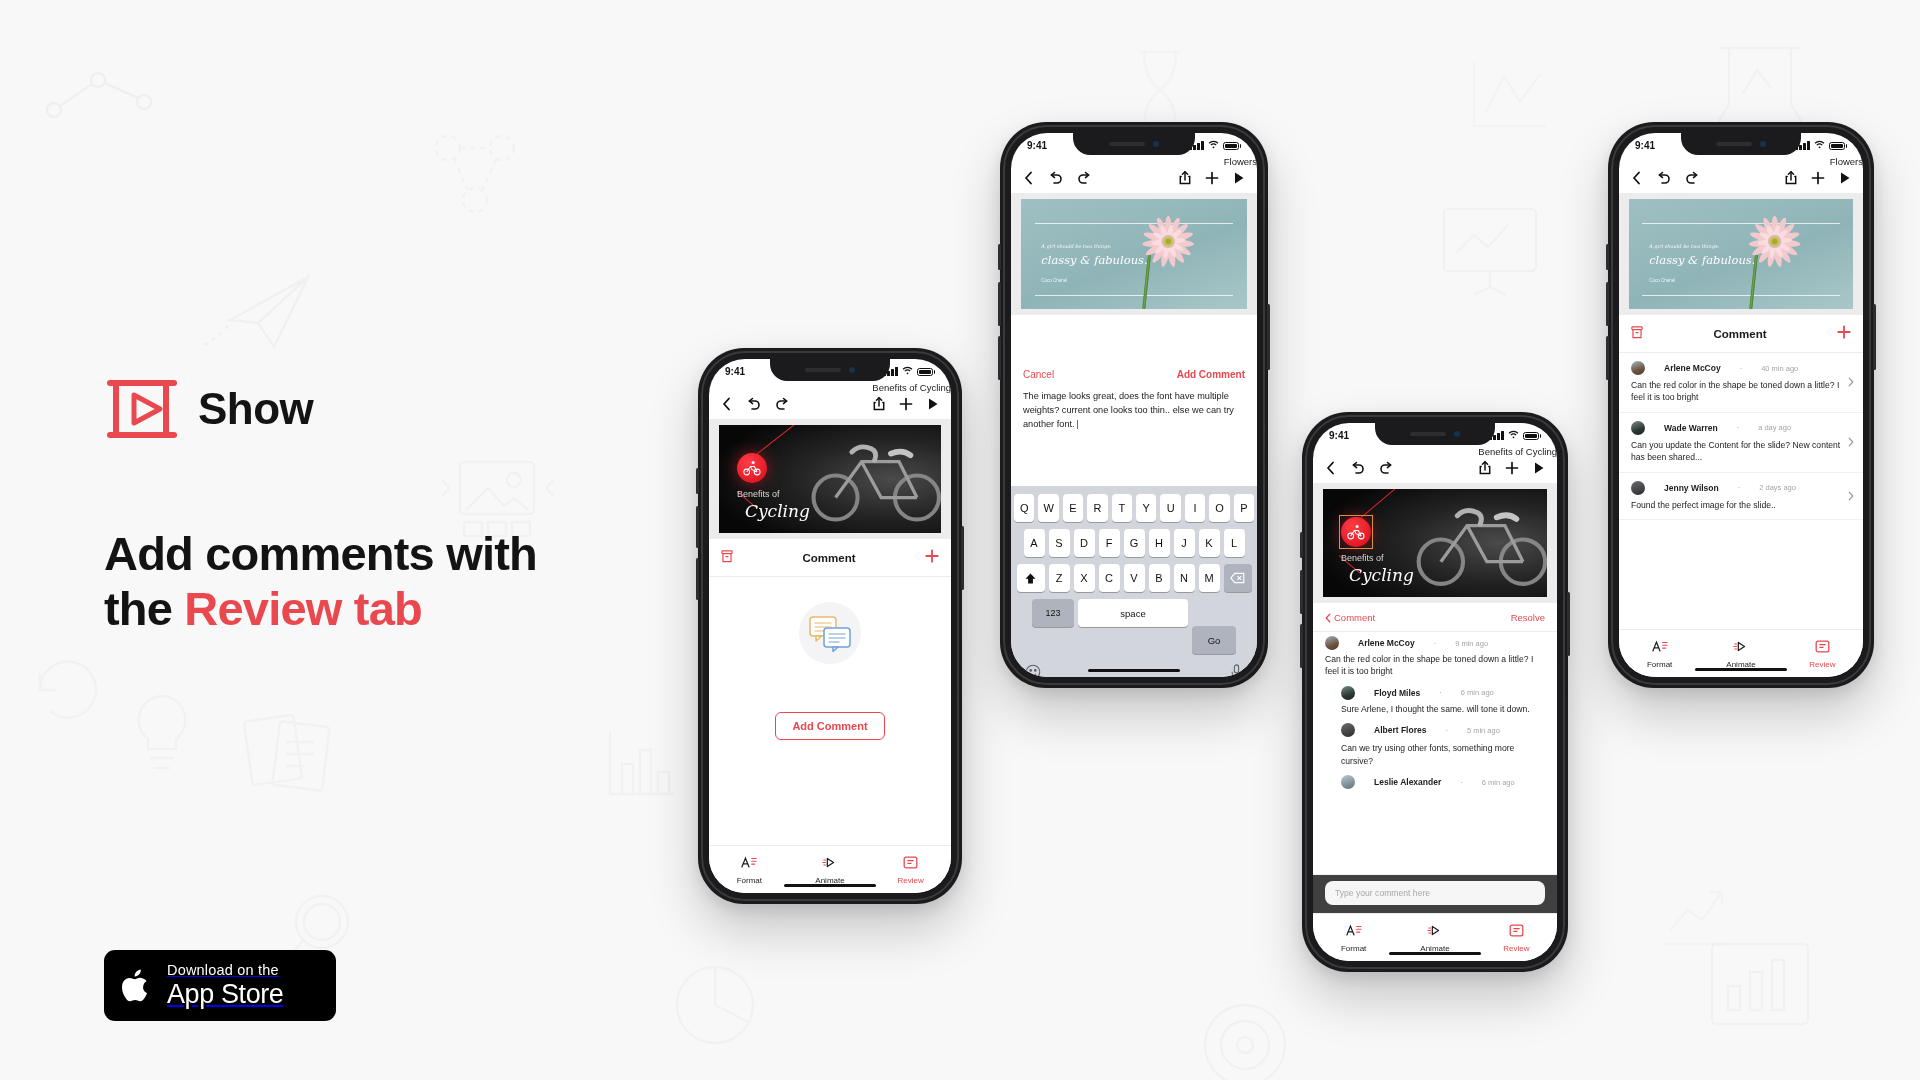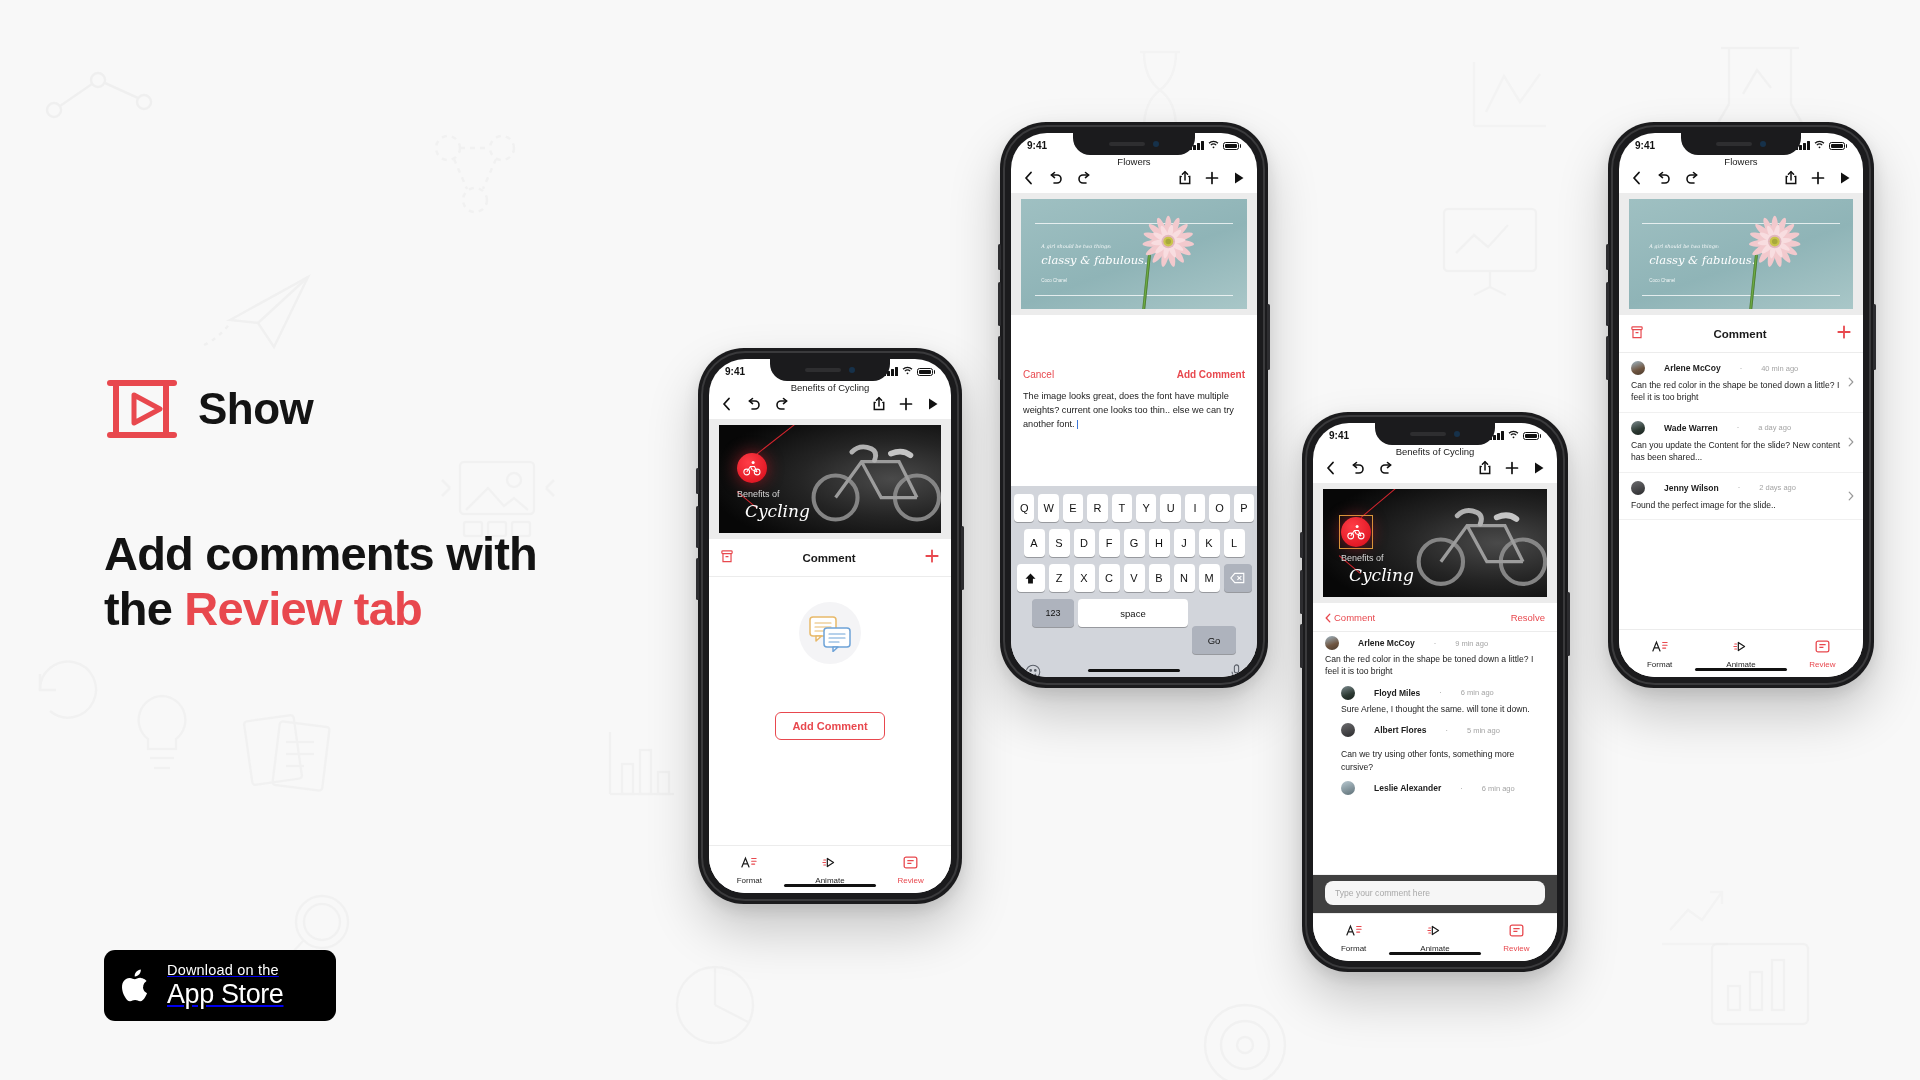--- a/index.html
+++ b/index.html
@@ -50,21 +50,21 @@
   .statusbar { display: flex; align-items: center; justify-content: space-between;
                font-weight: 700; color: #111; }
   .sb-right { display: flex; align-items: center; gap: 4px; }
   .bars { display: flex; align-items: flex-end; gap: 1.5px; }
   .bars i { display: block; background: #111; width: 2.5px; border-radius: .5px; }
   .batt { border: 1.3px solid #111; border-radius: 2.5px; position: relative; }
   .batt::after { content:""; position:absolute; left:1px; top:1px; bottom:1px; right:1px; background:#111; border-radius:1px;}
   .batt-cap { width: 1.5px; background: #111; border-radius: 0 1px 1px 0; }
 
   
-  .navtitle { text-align: center; color: #1a1a1a; }
+  .navtitle { text-align: right; color: #1a1a1a; }
   .navrow { display: flex; align-items: center; justify-content: space-between; }
   .navgrp { display: flex; align-items: center; }
   .navicon { display: flex; align-items: center; justify-content: center; color: #111; }
 
   
   .canvas-wrap { background: #ececec; display: flex; align-items: center; justify-content: center; }
   .slide { position: relative; overflow: hidden; background: #000; }
 
   
   .cyc-bg { position: absolute; inset: 0; background:
@@ -778,21 +778,21 @@
           </div>
           <div class="cbody" style="font-size:8.6px;line-height:1.45;margin-top:3px;">Sure Arlene, I thought the same. will tone it down.</div>
         </div>
         <div style="margin:0 0 8px 16px;">
           <div class="chead">
             <span class="avatar a3" style="width:14px;height:14px;"></span>
             <span class="cname" style="font-size:8.5px;">Albert Flores</span>
             <span class="ctime" style="font-size:7.5px;">·</span>
             <span class="ctime" style="font-size:7.5px;">5 min ago</span>
           </div>
-          <div class="cbody" style="font-size:8.6px;line-height:1.45;margin-top:11px;">Can we try using other fonts, something more cursive?</div>
+          <div class="cbody" style="font-size:8.6px;line-height:1.45;margin-top:5px;">Can we try using other fonts, something more cursive?</div>
         </div>
         <div style="margin:0 0 6px 16px;">
           <div class="chead">
             <span class="avatar a4" style="width:14px;height:14px;"></span>
             <span class="cname" style="font-size:8.5px;">Leslie Alexander</span>
             <span class="ctime" style="font-size:7.5px;">·</span>
             <span class="ctime" style="font-size:7.5px;">6 min ago</span>
           </div>
         </div>
       </div>

